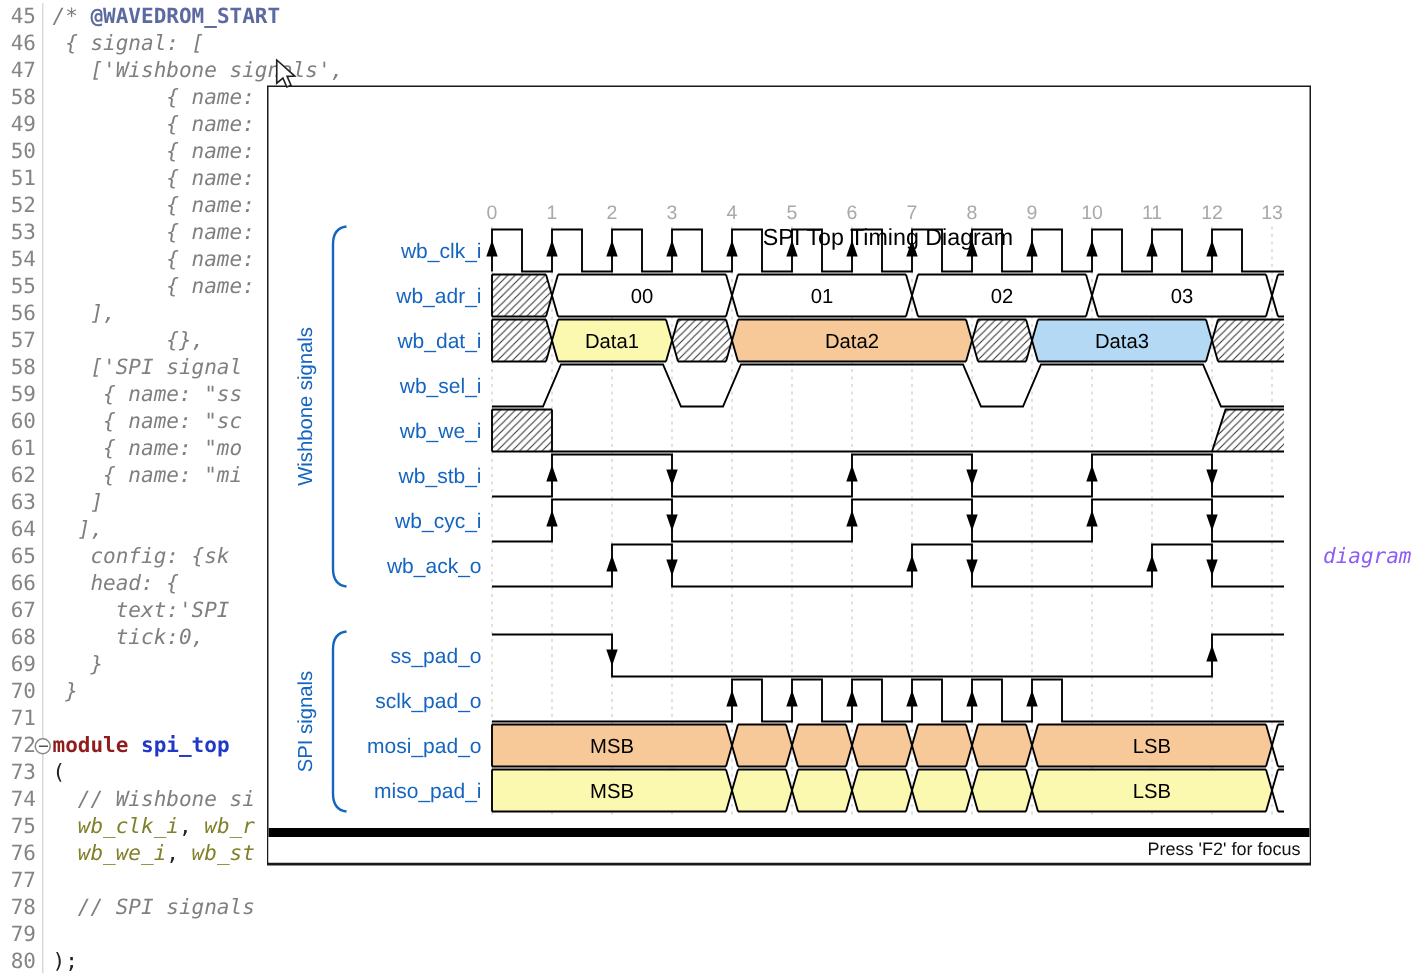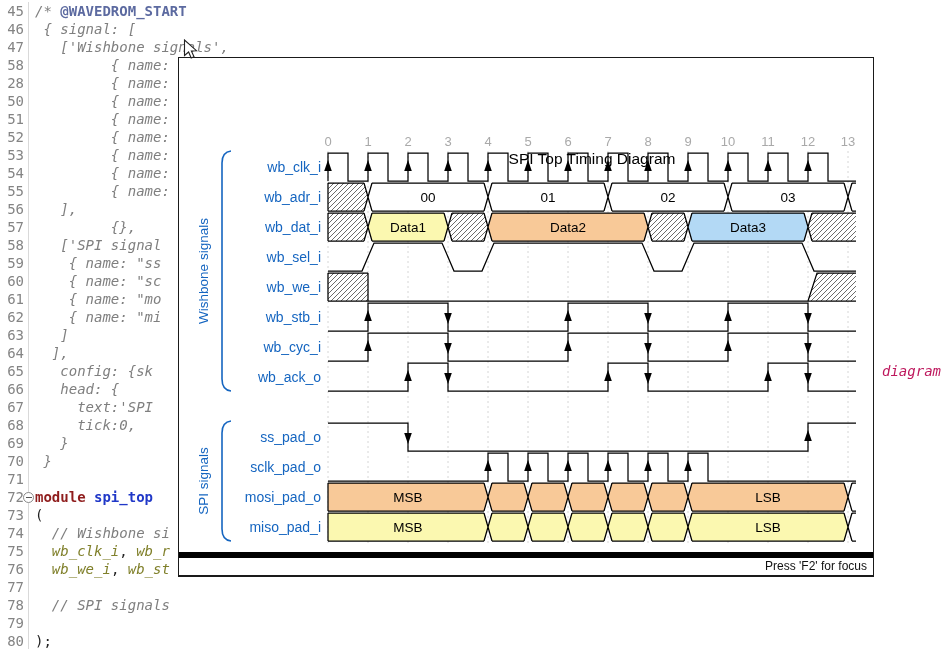--- a/index.html
+++ b/index.html
@@ -10,21 +10,21 @@
   .line{display:flex;height:18px;white-space:pre;}
   .lnum{flex:none;width:24px;text-align:right;color:#848484;padding-right:4px;border-right:1px solid #d9d9d9;}
   .lcode{padding-left:6px;white-space:pre;}
   .tok-cmt{color:#7f7f7f;font-style:italic;}
   .tok-tag{color:#5c6aa0;font-weight:bold;margin-top:24px;}
   .tok-kw{color:#8f1d1d;font-weight:bold;text-align:right;}
   .tok-id{color:#2038c8;font-weight:bold;}
   .tok-port{color:#80802b;}
   .tok-porti{color:#80802b;font-style:italic;}
   .tok-plain{color:#222;}
-  .overflow-text{position:absolute;left:882px;top:362px;color:#be185d;font-style:italic;font-size:14px;line-height:18px;}
+  .overflow-text{position:absolute;left:882px;top:362px;color:#8b5cf6;font-style:italic;font-size:14px;line-height:18px;}
   .fold{position:absolute;left:23px;top:492px;width:9px;height:9px;border:1px solid #8a8a8a;border-radius:50%;background:#fff;}
   .fold::after{content:"";position:absolute;left:1.5px;top:3.5px;width:6px;height:1px;background:#555;}
   
   .panel{position:absolute;left:178px;top:57px;width:696px;height:520px;box-sizing:border-box;
          background:#ffffff;border:1px solid #1a1a1a;border-bottom-width:2px;}
   .panel-title{position:absolute;left:149px;top:45px;width:528px;text-align:center;
          font-family:"Liberation Sans",sans-serif;font-size:15.5px;color:#000;margin-top:47px;}
   .wave-svg{position:absolute;left:0;top:0;}
   .status{position:absolute;left:0;right:0;bottom:0;height:16px;border-top:6px solid #000000;
          font-family:"Liberation Sans",sans-serif;font-size:12px;color:#111;
@@ -34,21 +34,21 @@
 </head>
 <body>
 
 <div class="screen">
 
   <div class="editor" id="editor">
       <div class="line"><span class="lnum">45</span><span class="lcode"><span class="tok-cmt">/* </span><span class="tok-tag">@WAVEDROM_START</span></span></div>
       <div class="line"><span class="lnum">46</span><span class="lcode"><span class="tok-cmt"> { signal: [</span></span></div>
       <div class="line"><span class="lnum">47</span><span class="lcode"><span class="tok-cmt">   ['Wishbone signals',</span></span></div>
       <div class="line"><span class="lnum">58</span><span class="lcode"><span class="tok-cmt">         { name:</span></span></div>
-      <div class="line"><span class="lnum">28</span><span class="lcode"><span class="tok-cmt">         { name:</span></span></div>
+      <div class="line"><span class="lnum">49</span><span class="lcode"><span class="tok-cmt">         { name:</span></span></div>
       <div class="line"><span class="lnum">50</span><span class="lcode"><span class="tok-cmt">         { name:</span></span></div>
       <div class="line"><span class="lnum">51</span><span class="lcode"><span class="tok-cmt">         { name:</span></span></div>
       <div class="line"><span class="lnum">52</span><span class="lcode"><span class="tok-cmt">         { name:</span></span></div>
       <div class="line"><span class="lnum">53</span><span class="lcode"><span class="tok-cmt">         { name:</span></span></div>
       <div class="line"><span class="lnum">54</span><span class="lcode"><span class="tok-cmt">         { name:</span></span></div>
       <div class="line"><span class="lnum">55</span><span class="lcode"><span class="tok-cmt">         { name:</span></span></div>
       <div class="line"><span class="lnum">56</span><span class="lcode"><span class="tok-cmt">   ],</span></span></div>
       <div class="line"><span class="lnum">57</span><span class="lcode"><span class="tok-cmt">         {},</span></span></div>
       <div class="line"><span class="lnum">58</span><span class="lcode"><span class="tok-cmt">   ['SPI signal</span></span></div>
       <div class="line"><span class="lnum">59</span><span class="lcode"><span class="tok-cmt">    { name: "ss</span></span></div>

